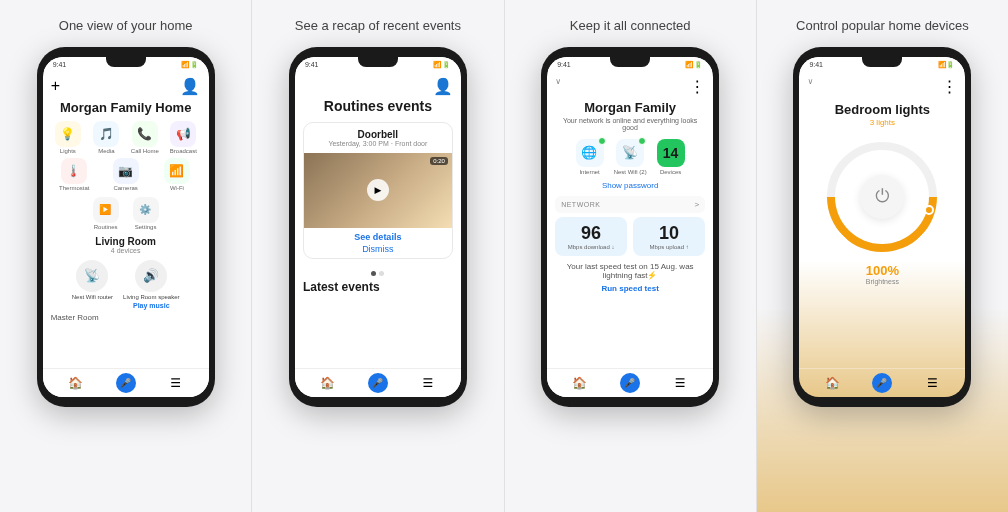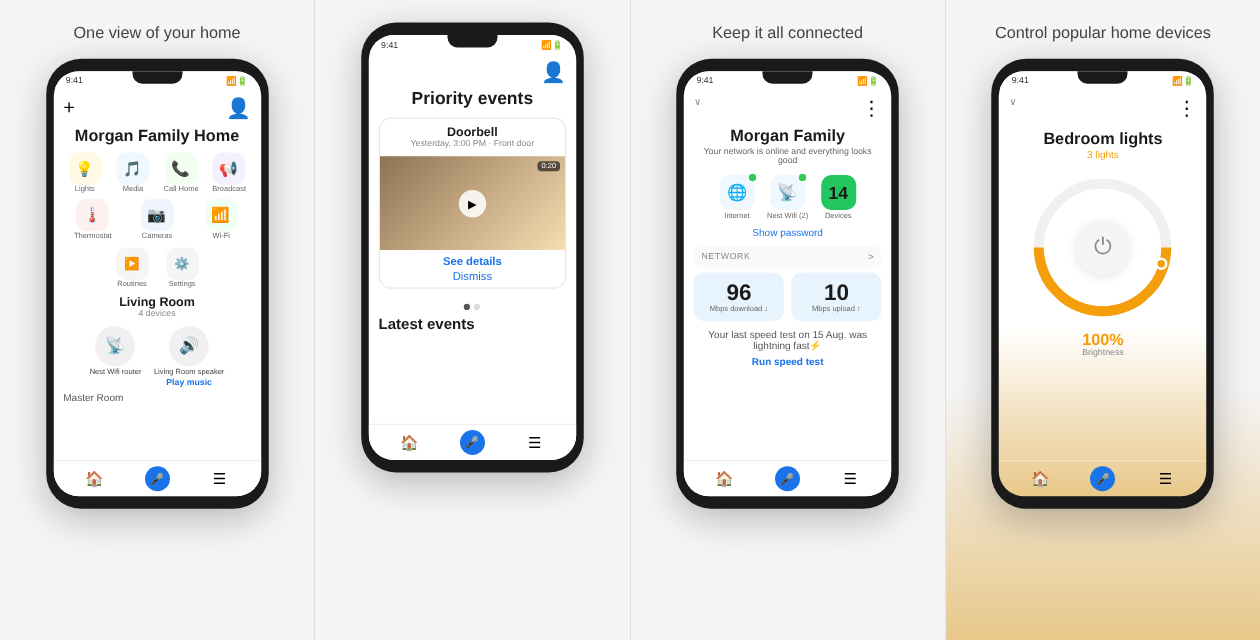--- a/index.html
+++ b/index.html
@@ -603,32 +603,33 @@
         <div class="bottom-nav">
           <div class="nav-icon">🏠</div>
           <div class="mic-btn">🎤</div>
           <div class="nav-icon">☰</div>
         </div>
       </div>
     </div>
   </div>
 
   <div class="panel">
+    <div class="panel-title">See a recap of recent events</div>
     <div class="phone">
       <div class="notch-center"></div>
       <div class="phone-inner">
         <div class="notch-bar">
           <span>9:41</span>
           <span>📶🔋</span>
         </div>
         <div class="p2-content">
           <div style="display:flex;justify-content:flex-end;width:100%;margin-bottom:2px">
             <span>👤</span>
           </div>
-          <div class="p2-title">Priority events</div>
+          <div class="p2-title">Routines events</div>
           <div class="event-card">
             <div class="event-header">
               <div class="event-device">Doorbell</div>
               <div class="event-time">Yesterday, 3:00 PM · Front door</div>
             </div>
             <div class="event-video">
               <div class="video-duration">0:20</div>
               <div class="play-btn">▶</div>
             </div>
             <div class="event-actions">

